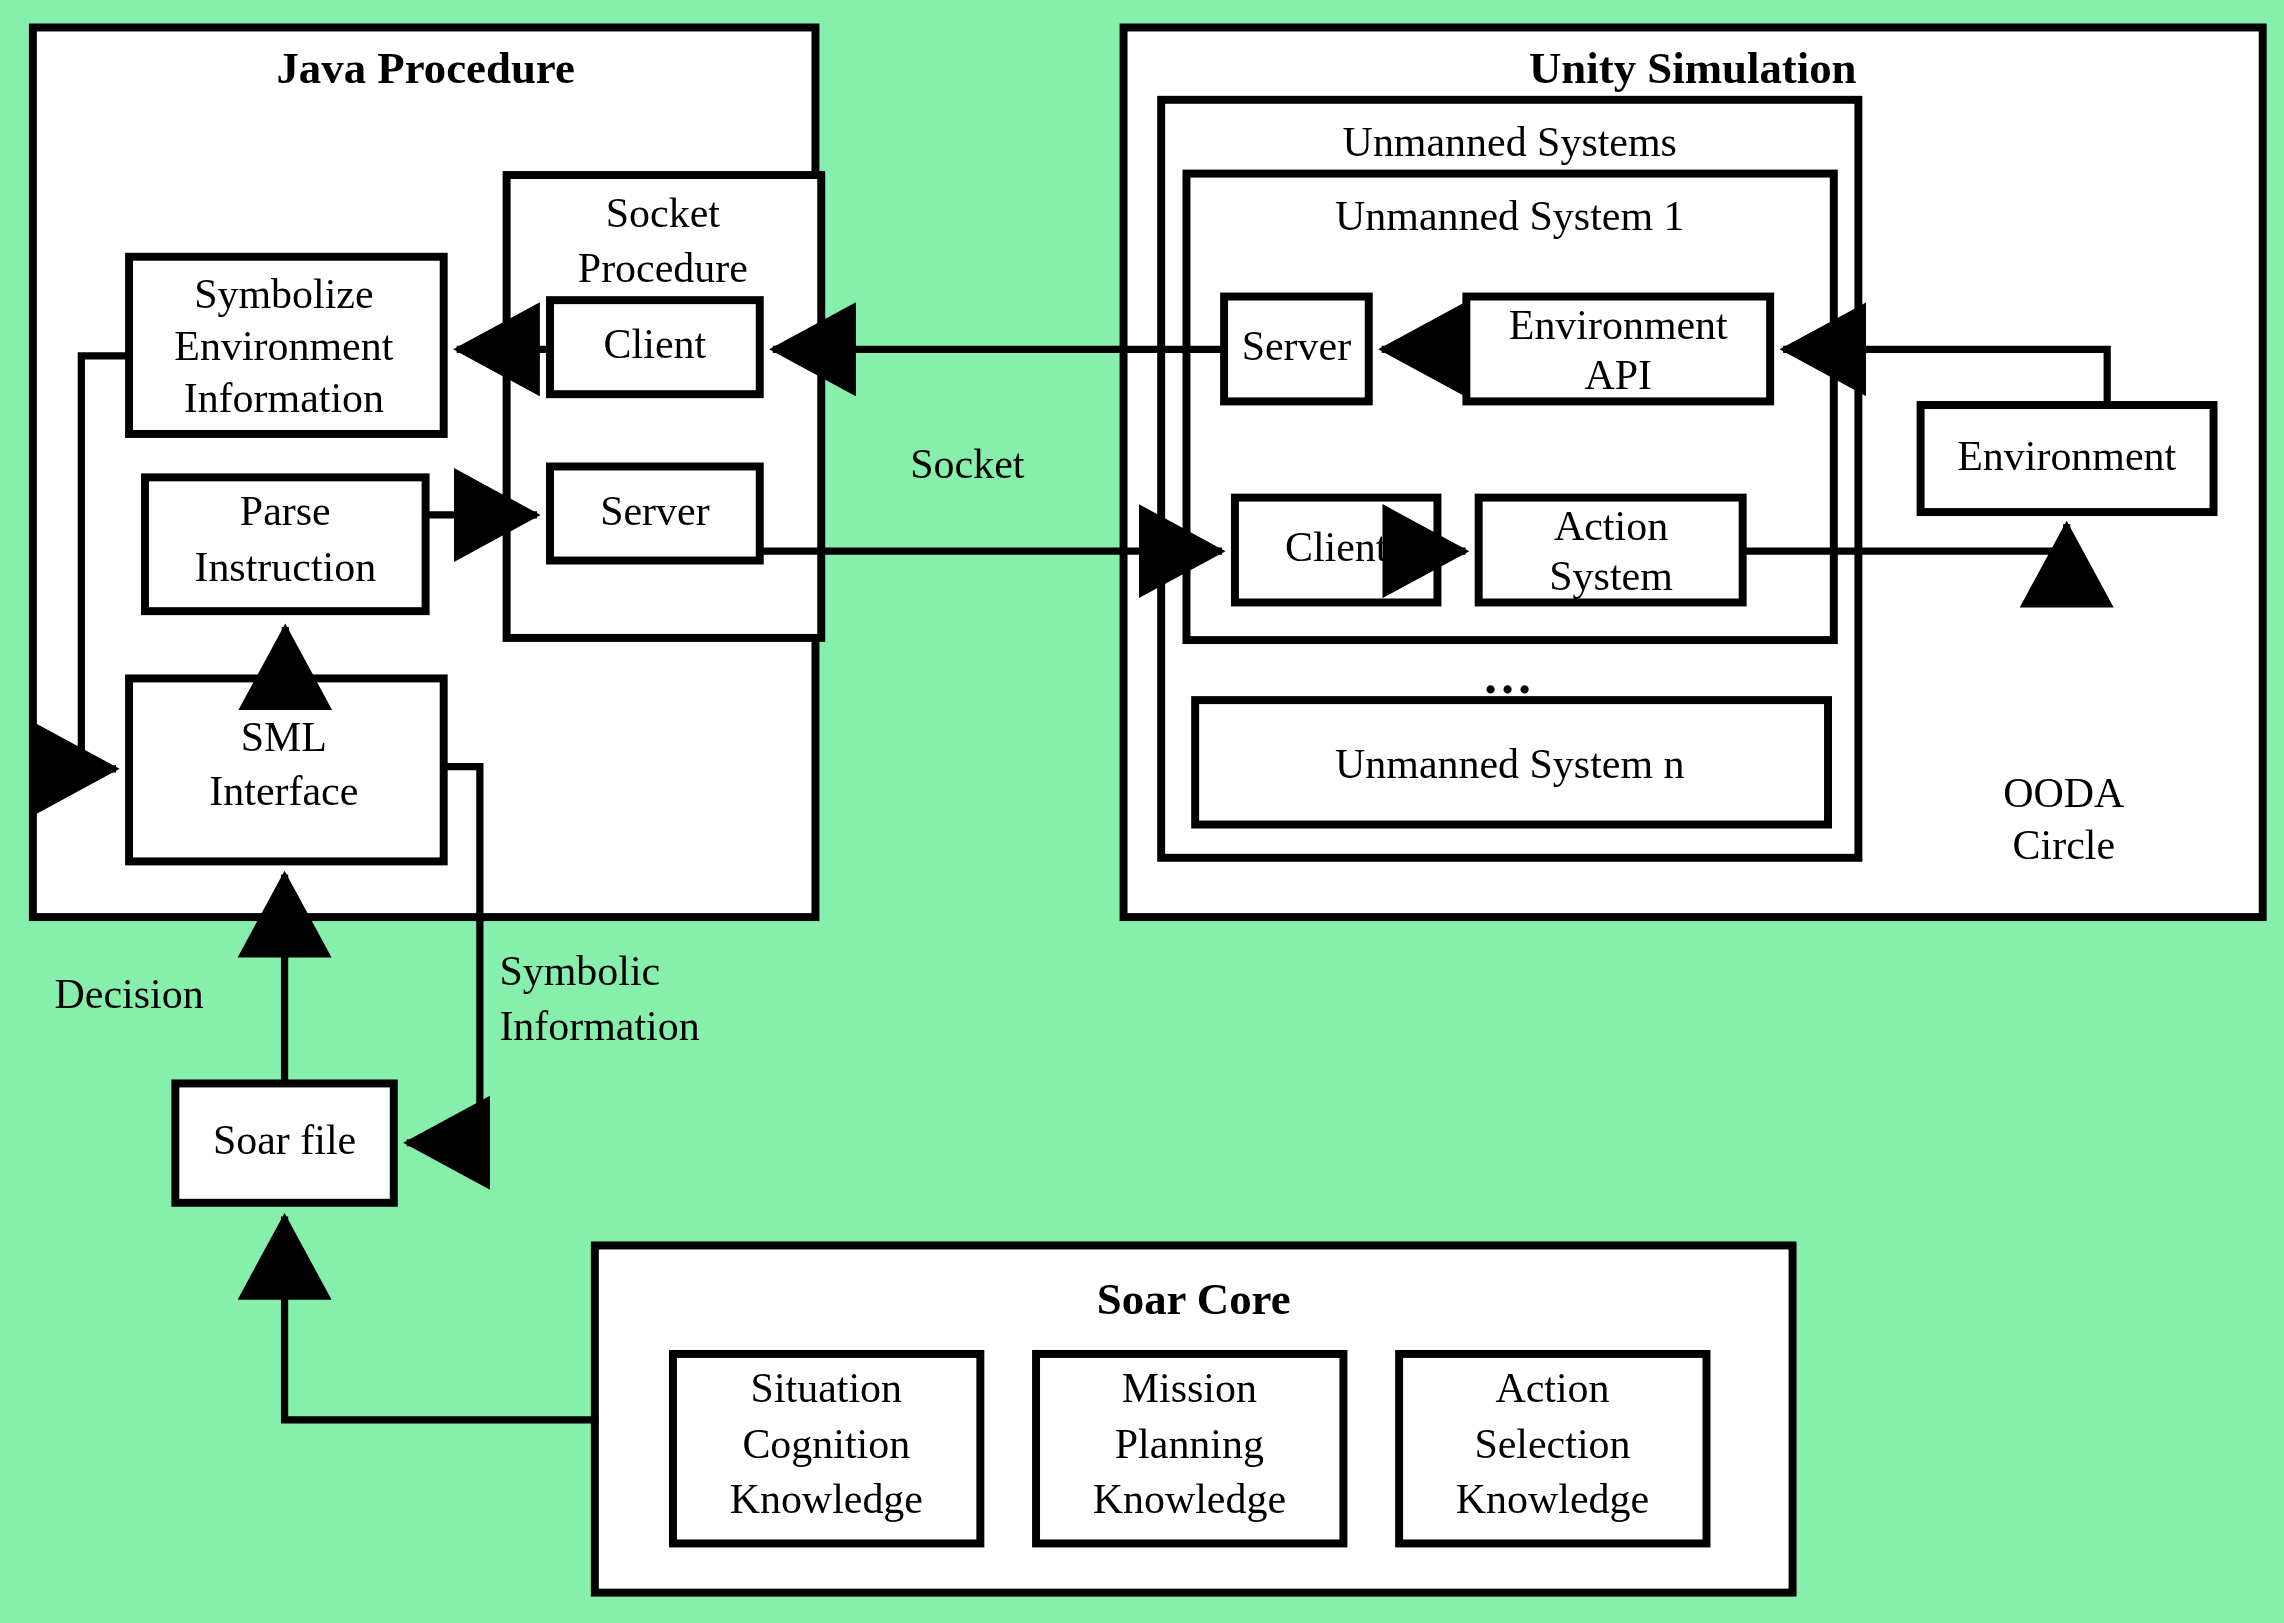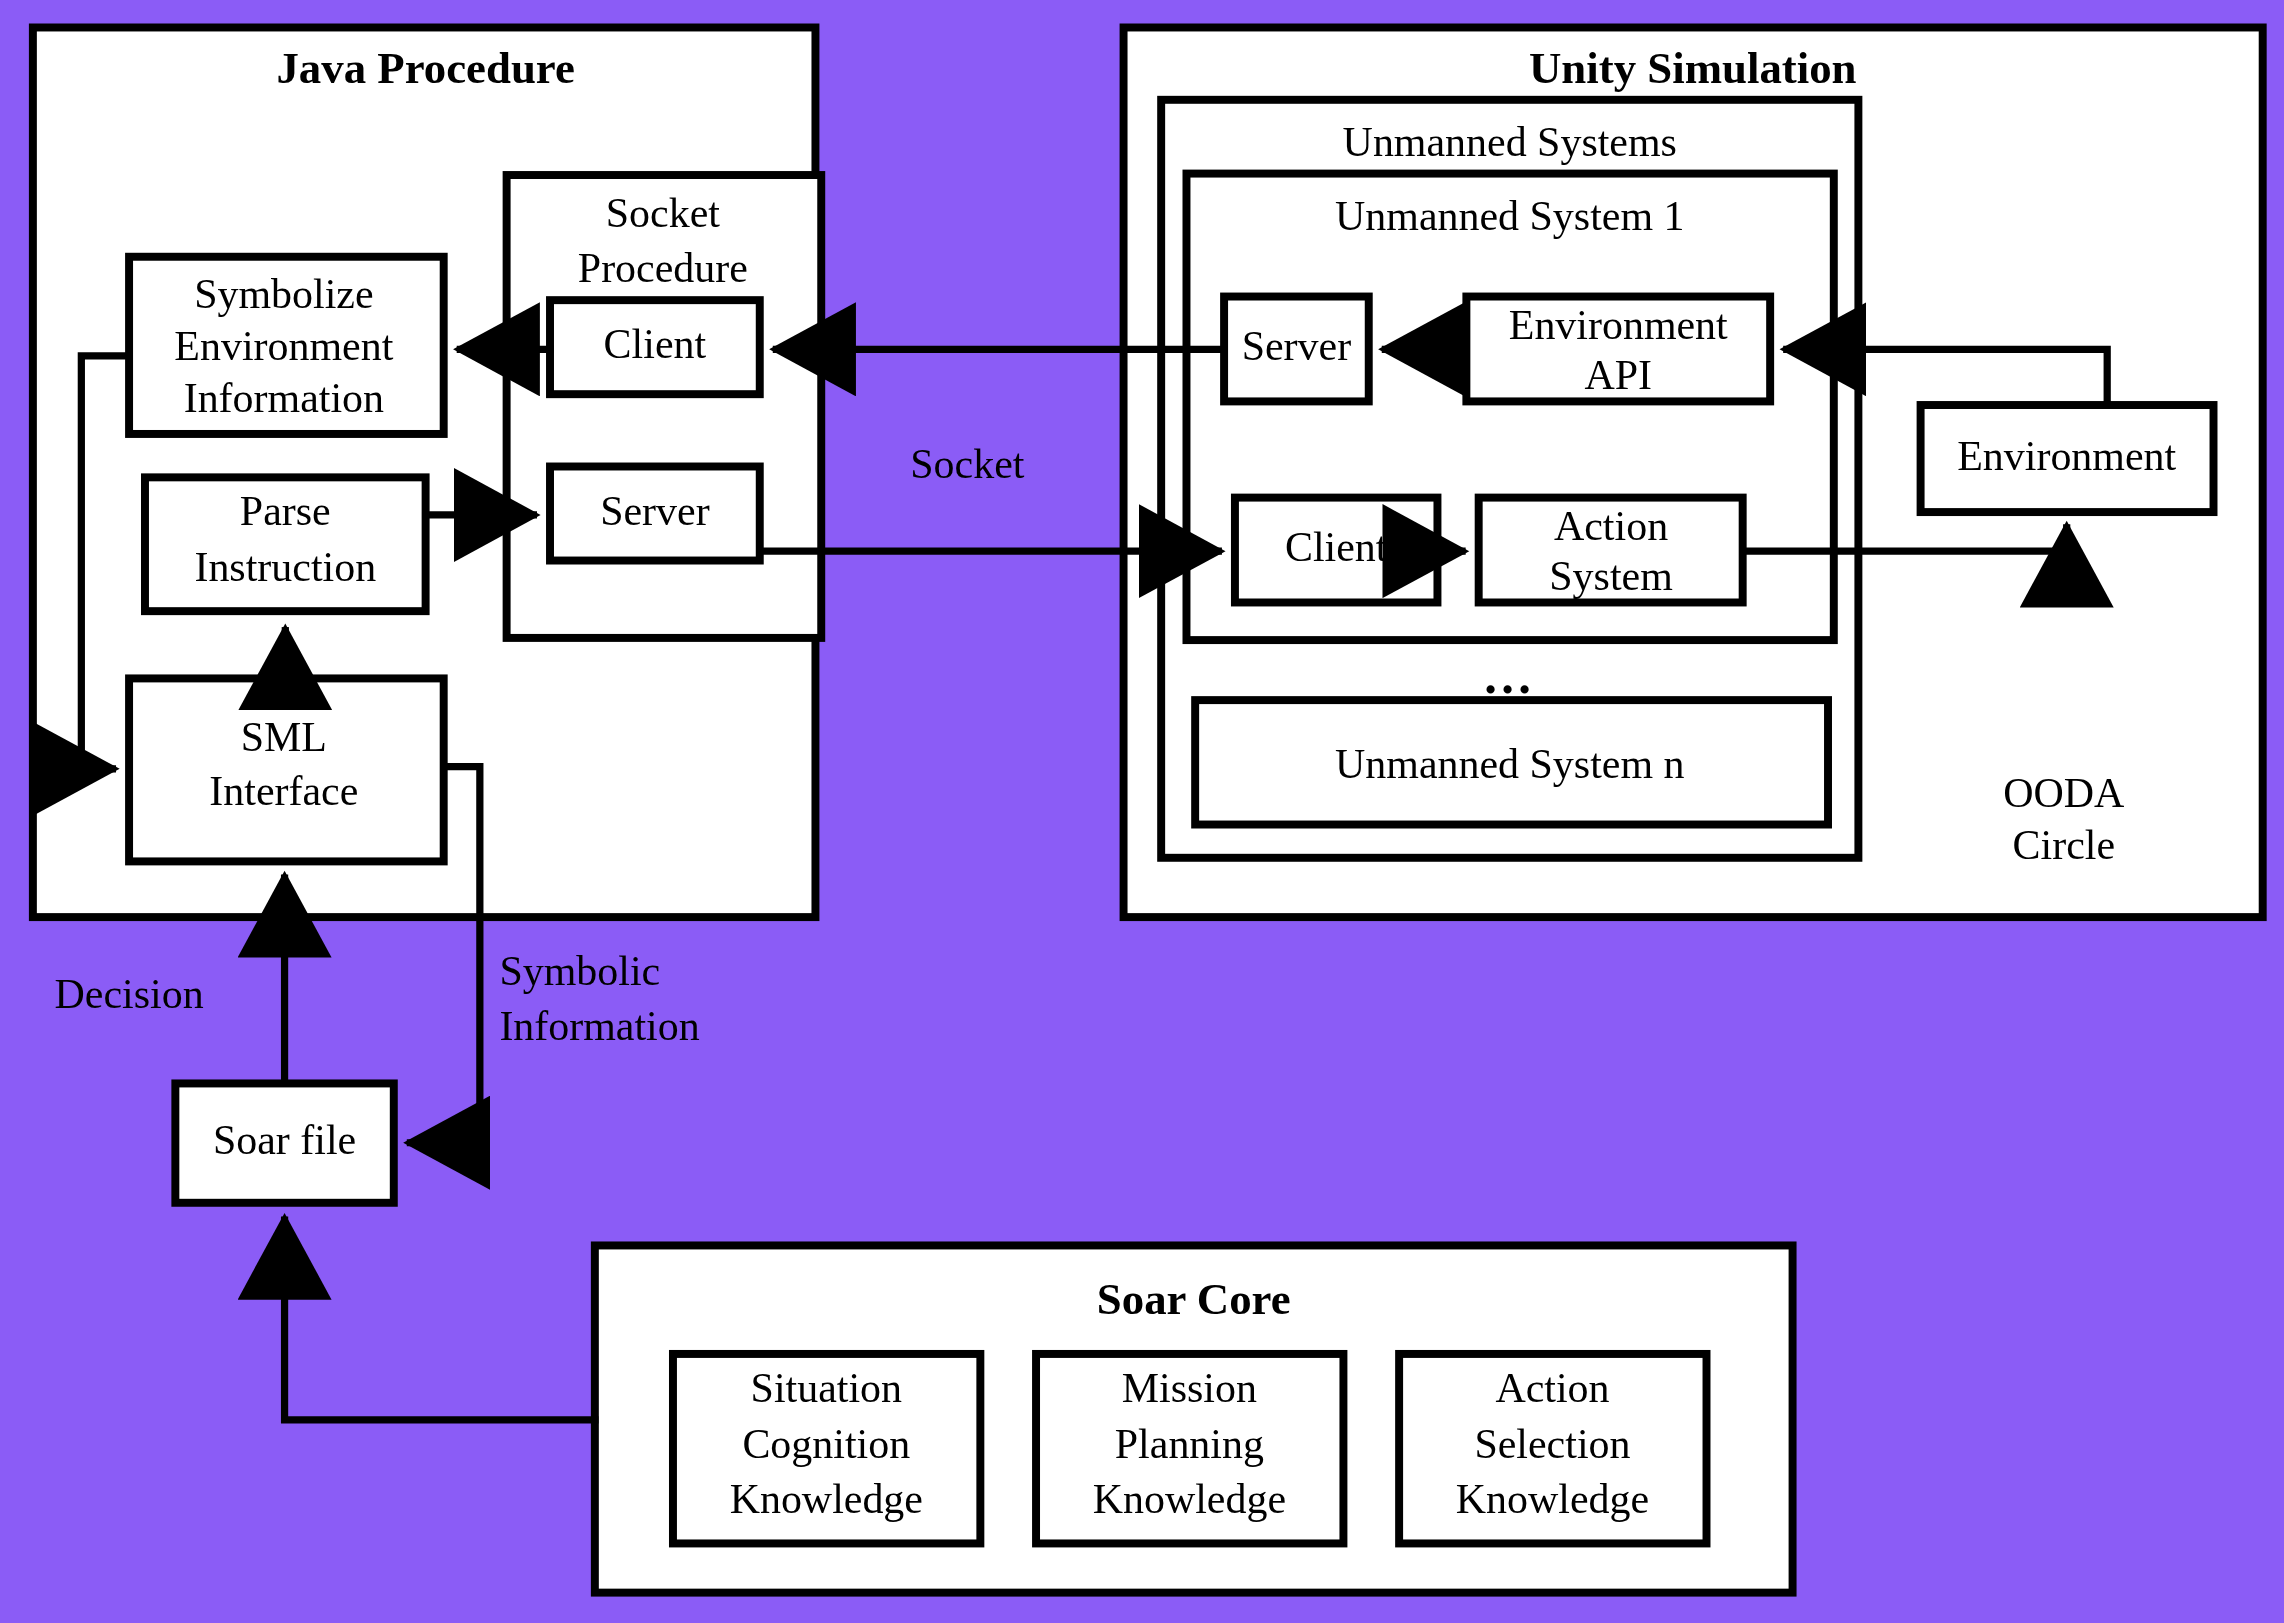--- a/index.html
+++ b/index.html
@@ -4,21 +4,21 @@
 <style>
   html, body {
     margin: 0;
     padding: 0;
     background: #ffffff;
   }
   #stage {
     position: relative;
     width: 2284px;
     height: 1623px;
-    background: #8b5cf6;
+    background: #86efac;
     font-family: "Liberation Serif", "DejaVu Serif", serif;
     overflow: hidden;
   }
   svg.diagram {
     position: absolute;
     left: 0;
     top: 0;
     width: 2284px;
     height: 1623px;
   }

